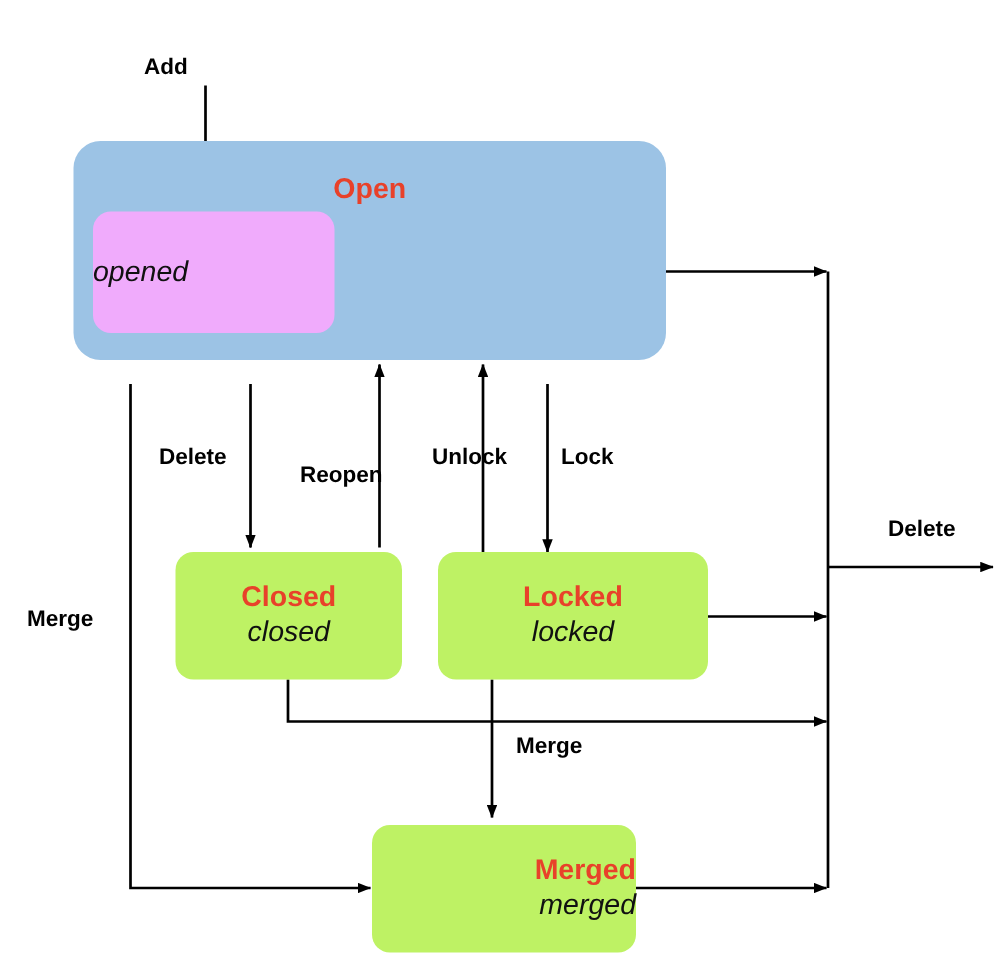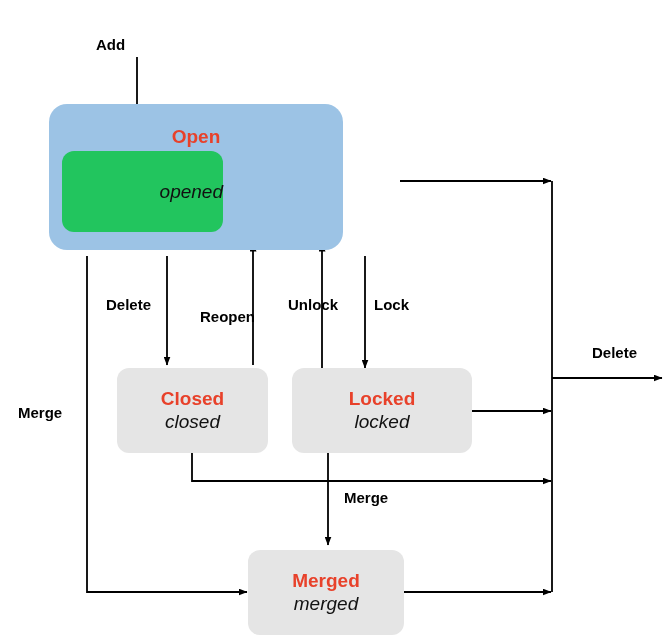--- a/index.html
+++ b/index.html
@@ -12,41 +12,41 @@
   }
   #svg-layer{position:absolute;left:0;top:0;width:670px;height:643px;}
 
   .node{position:absolute;box-sizing:border-box;}
 
   .group-open{
     background:#9cc3e5;
     border-radius:18px;
   }
   .substate{
-    background:#22c55e;
+    background:#f0abfc;
     border-radius:12px;
-    display:flex;align-items:center;justify-content:flex-end;
+    display:flex;align-items:center;justify-content:flex-start;
   }
   .substate .sub-label{
     font-style:italic;
     font-size:19px;
     color:#111111;
   }
   .group-title{
     position:absolute;
     width:100%;
     text-align:center;
     top:22px;left:0;
     font-weight:bold;
     font-size:19px;
     color:#e8412a;
   }
 
   .state-box{
-    background:#e5e5e5;
+    background:#bef264;
     border-radius:12px;
     display:flex;
     flex-direction:column;
     align-items:center;
     justify-content:center;
     line-height:1.18;
   }
   .state-box .title{
     font-weight:bold;
     font-size:19px;
@@ -101,40 +101,40 @@
 
       <path d="M404,592 L551,592" marker-end="url(#arrowhead)"></path>
 
       <path d="M552,181 L552,592"></path>
 
       <path d="M552,378 L662,378" marker-end="url(#arrowhead)"></path>
 
     </g>
   </svg>
 
-  <div class="node group-open" style="left:49px;top:104px;width:294px;height:146px;">
+  <div class="node group-open" style="left:49px;top:94px;width:395px;height:146px;">
     <div class="group-title">Open</div>
 
     <div class="node substate" style="left:13px;top:47px;width:161px;height:81px;">
       <span class="sub-label">opened</span>
     </div>
 
   </div>
 
   <div class="node state-box" style="left:117px;top:368px;width:151px;height:85px;">
     <span class="title">Closed</span>
     <span class="alias">closed</span>
   </div>
 
   <div class="node state-box" style="left:292px;top:368px;width:180px;height:85px;">
     <span class="title">Locked</span>
     <span class="alias">locked</span>
   </div>
 
-  <div class="node state-box" style="left:248px;top:550px;width:156px;height:85px;">
+  <div class="node state-box" style="left:248px;top:550px;width:176px;height:85px;align-items:flex-end;">
     <span class="title">Merged</span>
     <span class="alias">merged</span>
   </div>
 
   <div class="edge-label" style="left:96px;top:36px;">Add</div>
 
   <div class="edge-label" style="left:106px;top:296px;">Delete</div>
 
   <div class="edge-label" style="left:200px;top:308px;">Reopen</div>
 

